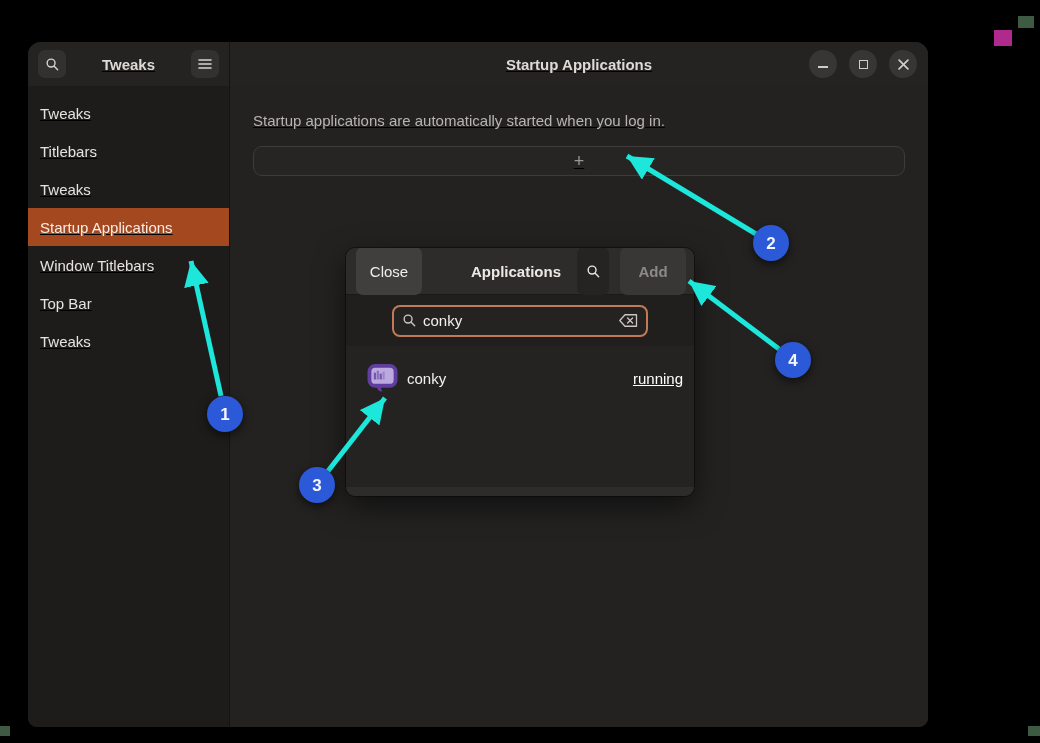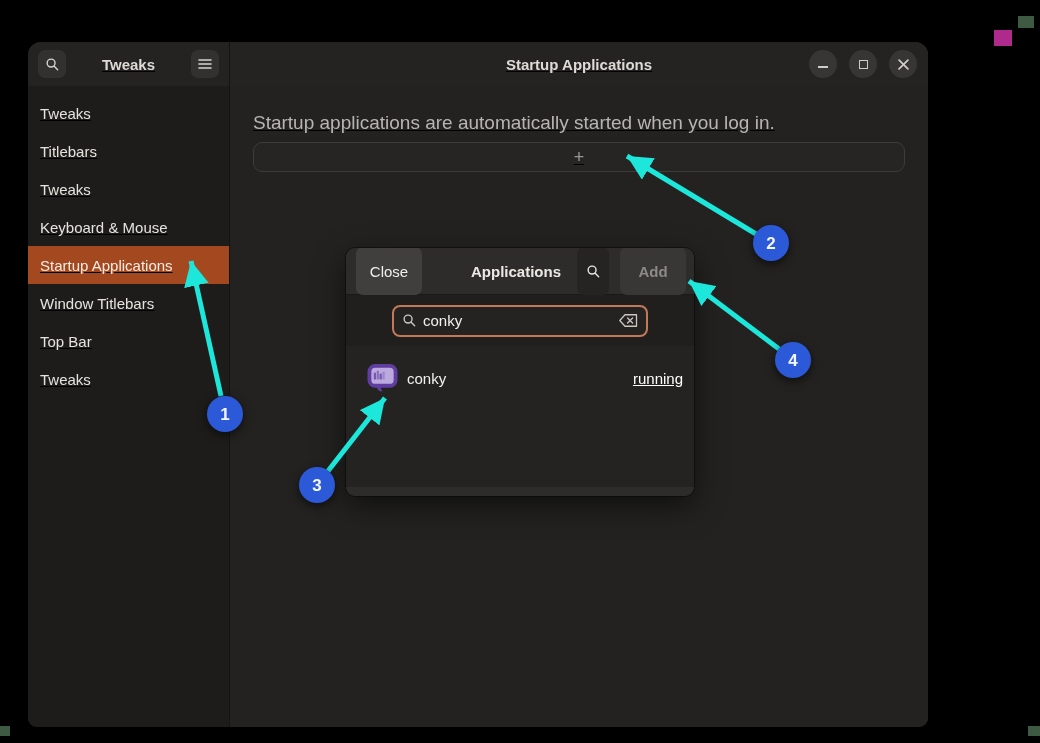--- a/index.html
+++ b/index.html
@@ -74,21 +74,21 @@
   .wc-btn {
     width:28px; height:28px; border-radius:50%;
     background:#373635; color:#cfccc8;
     display:flex; align-items:center; justify-content:center;
     font-size:13px; cursor:pointer;
   }
   .wc-btn .sq { width:9px; height:9px; border:1.5px solid #cfccc8; display:block; }
   .wc-btn .min { width:10px; height:1.5px; background:#cfccc8; display:block; margin-top:6px; }
 
   .content { padding:26px 23px 0 23px; }
-  .description { color:#b8b5b1; font-size:19px; margin-bottom:8px; }
+  .description { color:#b8b5b1; font-size:15px; margin-bottom:17px; }
   .add-bar {
     height:30px; border:1px solid #3e3c39; border-radius:9px;
     background:rgba(255,255,255,0.015);
     display:flex; align-items:center; justify-content:center;
     color:#9a9793; font-size:18px; font-weight:300;
     cursor:pointer;
   }
 
   
   .dialog {
@@ -182,21 +182,20 @@
           <line x1="1" y1="2" x2="13" y2="2" stroke="#d6d3cf" stroke-width="1.6" stroke-linecap="round"></line>
           <line x1="1" y1="6" x2="13" y2="6" stroke="#d6d3cf" stroke-width="1.6" stroke-linecap="round"></line>
           <line x1="1" y1="10" x2="13" y2="10" stroke="#d6d3cf" stroke-width="1.6" stroke-linecap="round"></line>
         </svg>
       </div>
     </div>
     <div class="sidebar-list">
       <div class="side-item">Tweaks</div>
       <div class="side-item">Titlebars</div>
       <div class="side-item">Tweaks</div>
-      <div class="side-item">Keyboard &amp; Mouse</div>
       <div class="side-item selected">Startup Applications</div>
       <div class="side-item">Window Titlebars</div>
       <div class="side-item">Top Bar</div>
       <div class="side-item">Tweaks</div>
     </div>
   </div>
 
   <div class="main">
     <div class="main-header">
       <div class="main-title">Startup Applications</div>

